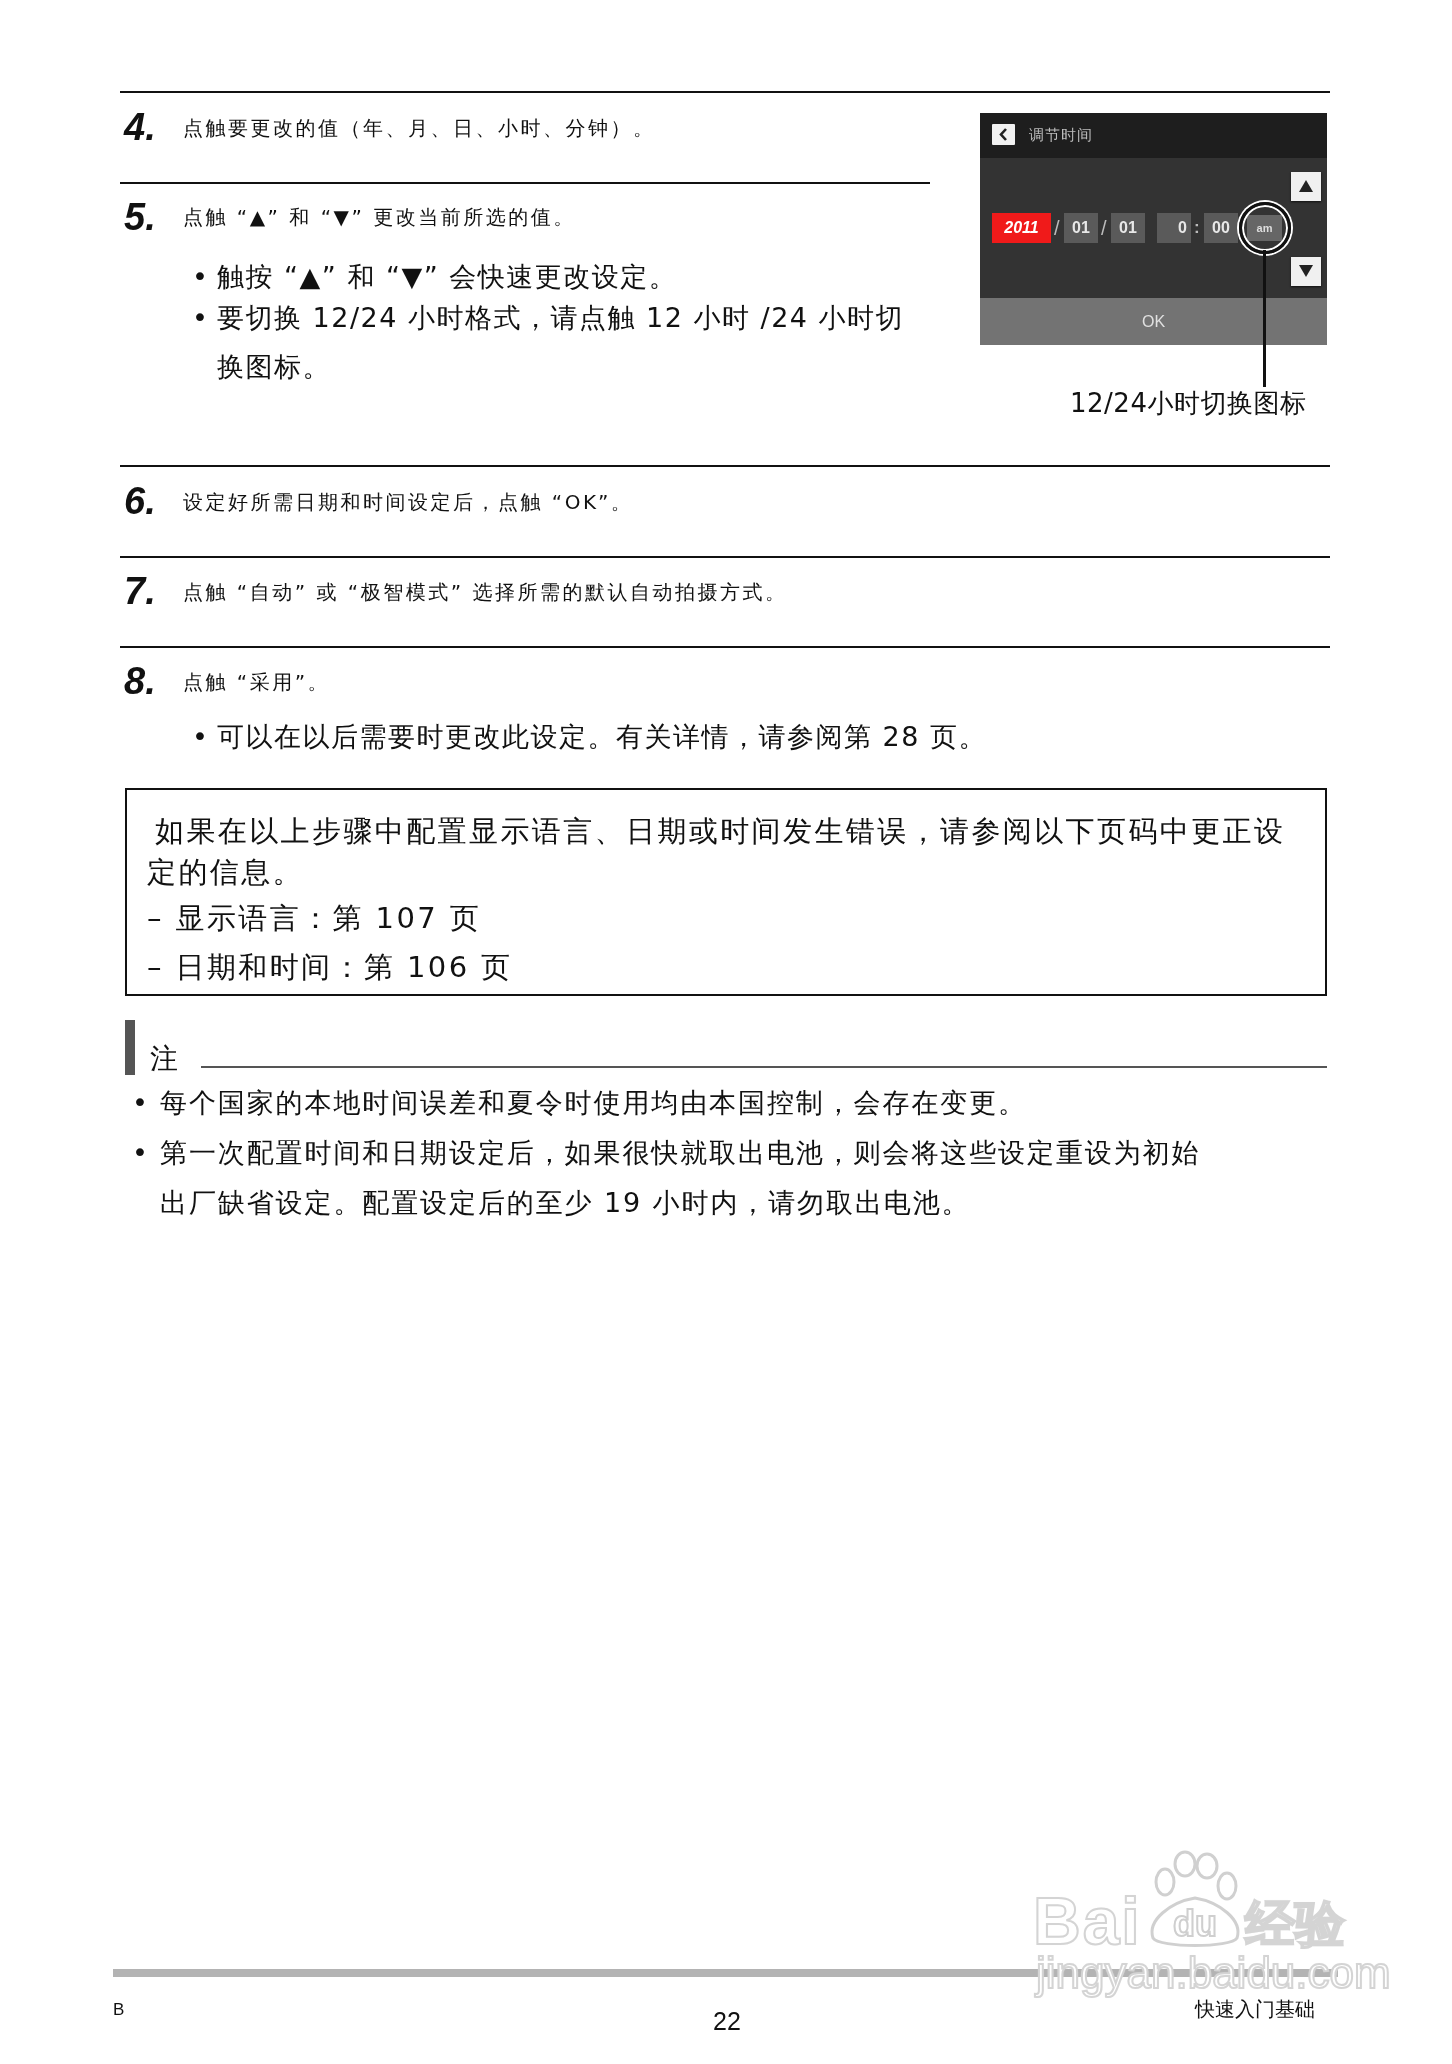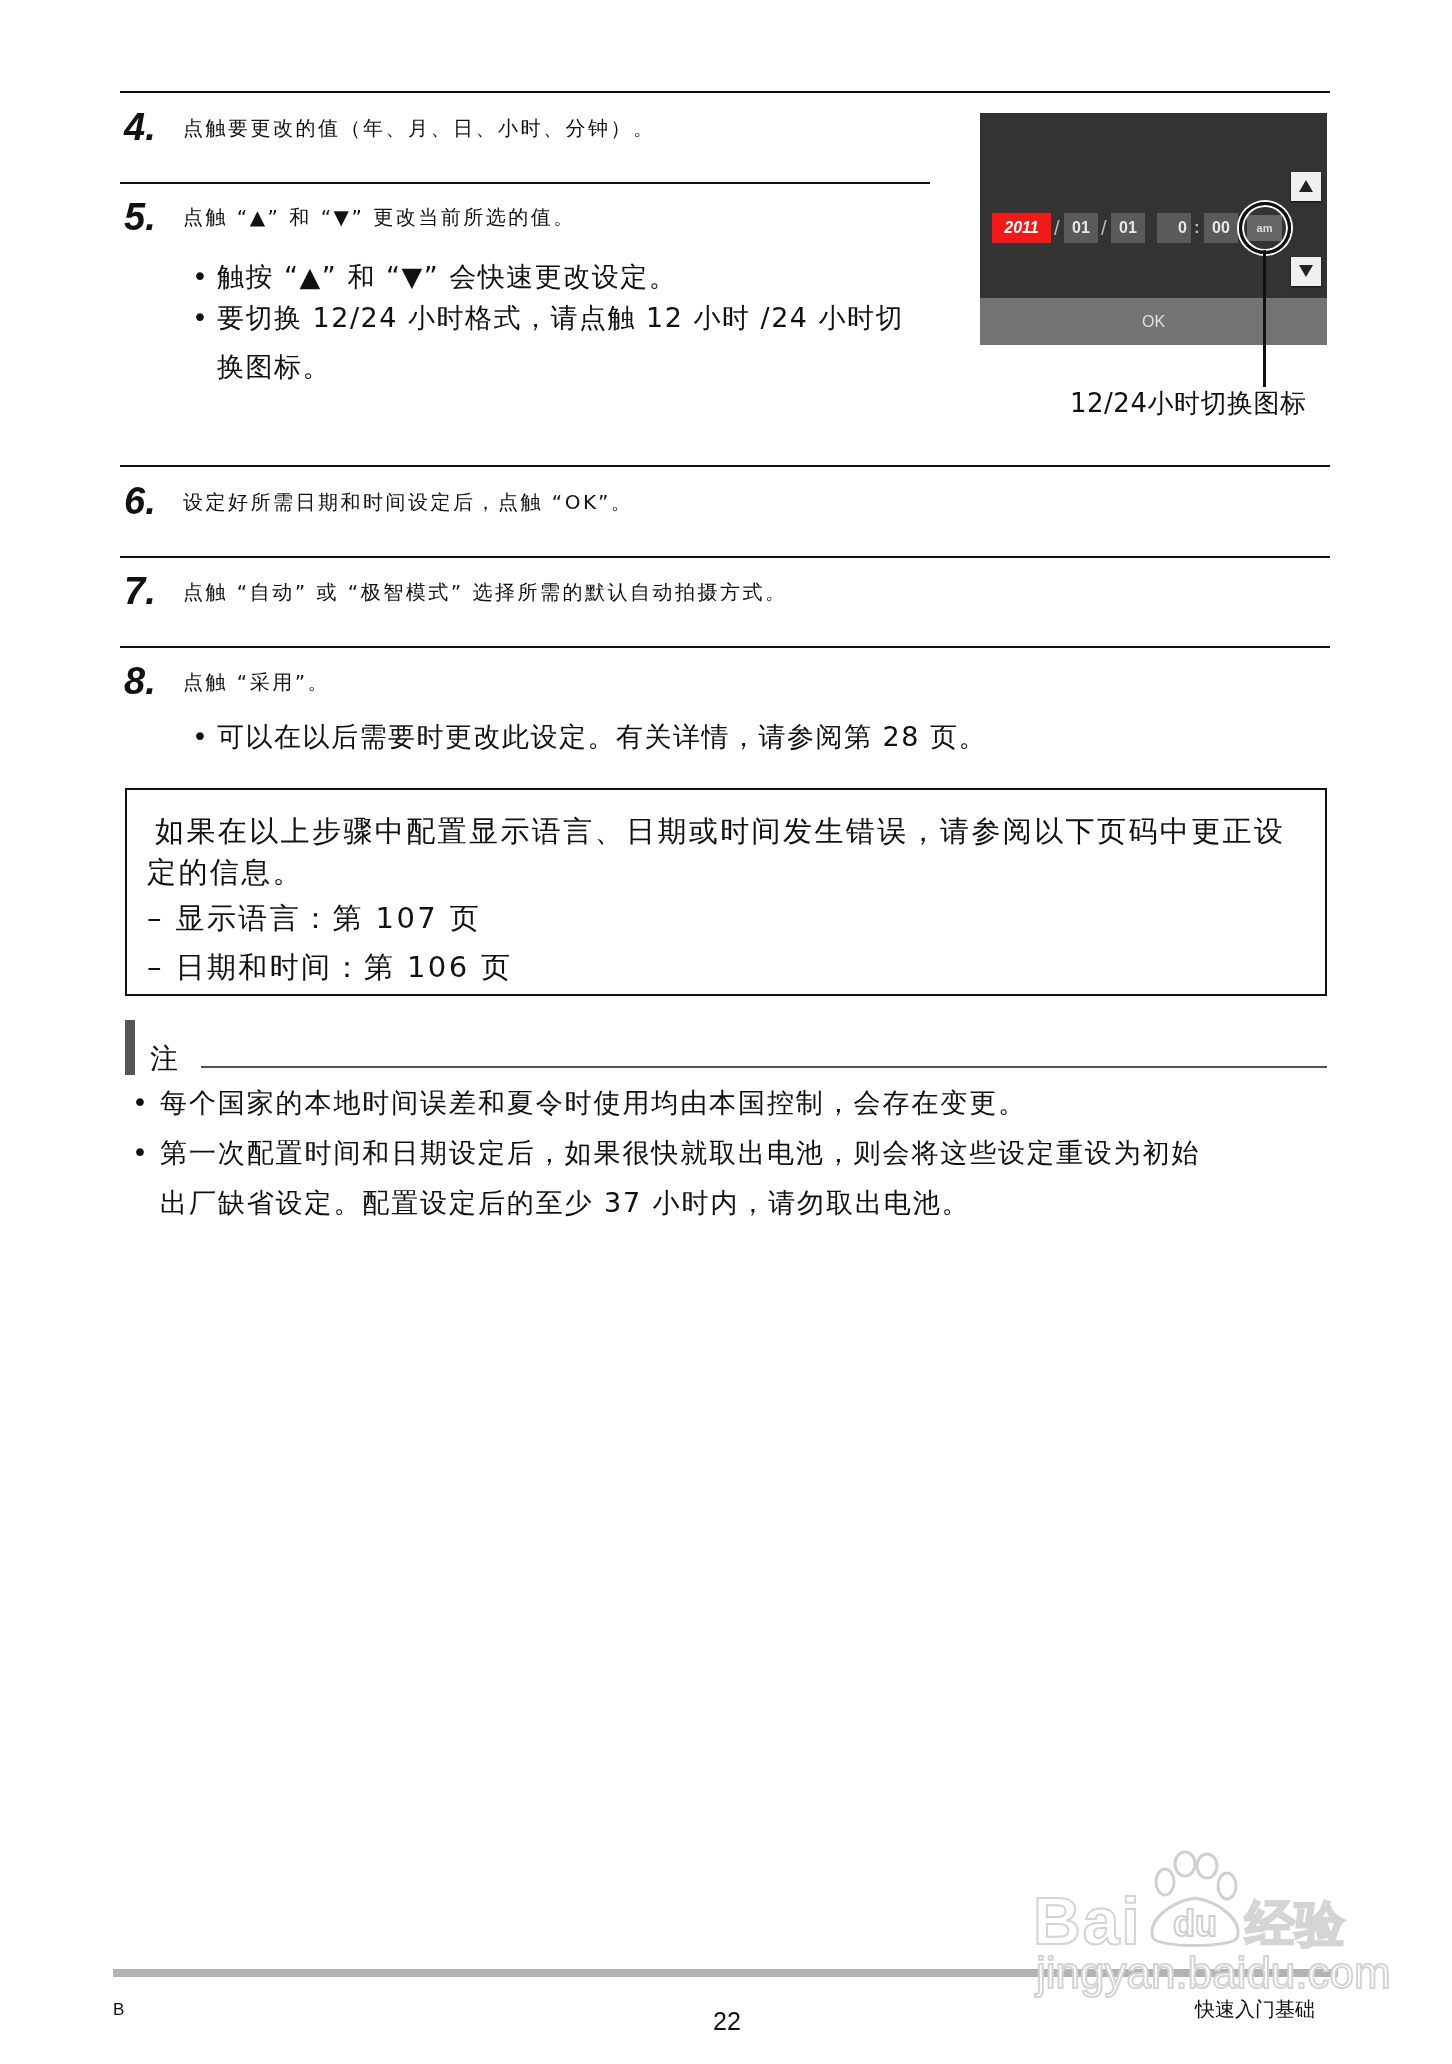--- a/index.html
+++ b/index.html
@@ -65,20 +65,28 @@
 </div>
 <div class="bullet" style="left:217px; top:301px;">
   <span class="dot">•</span>
   <span>要切换 12/24 小时格式，请点触 12 小时 /24 小时切</span>
 </div>
 <div class="bullet" style="left:217px; top:350px;">
   <span>换图标。</span>
 </div>
 
 <div class="screen">
+  <div class="screen-header">
+    <div class="back-btn">
+      <svg width="11" height="13" viewBox="0 0 11 13">
+          <path d="M8 1 L3 6.5 L8 12" stroke="#222" stroke-width="2.6" fill="none"></path>
+        </svg>
+    </div>
+    <div class="screen-title">调节时间</div>
+  </div>
   <div class="field sel" style="left:12px; width:59px;font-style:italic;">2011</div>
   <div class="sep" style="left:74px;">/</div>
   <div class="field" style="left:84px; width:34px;">01</div>
   <div class="sep" style="left:121px;">/</div>
   <div class="field" style="left:131px; width:34px;">01</div>
   <div class="field" style="left:177px; width:34px; text-align:right; padding-right:4px; box-sizing:border-box;">0</div>
   <div class="sep" style="left:214px; font-size:17px; font-weight:bold;">:</div>
   <div class="field" style="left:224px; width:34px;">00</div>
   <div class="am-btn">am</div>
   <div class="arrow-btn" style="top:59px;">
@@ -125,21 +133,21 @@
 <div class="note-line"></div>
 <div class="note-bullet" style="top:1086px;">
   <span class="dot">•</span>
   <span>每个国家的本地时间误差和夏令时使用均由本国控制，会存在变更。</span>
 </div>
 <div class="note-bullet" style="top:1136px;">
   <span class="dot">•</span>
   <span>第一次配置时间和日期设定后，如果很快就取出电池，则会将这些设定重设为初始</span>
 </div>
 <div class="note-bullet" style="top:1186px;">
-  <span>出厂缺省设定。配置设定后的至少 37 小时内，请勿取出电池。</span>
+  <span>出厂缺省设定。配置设定后的至少 19 小时内，请勿取出电池。</span>
 </div>
 
 <div class="wm wm-bai">Bai</div>
 <svg class="wm-paw" width="104" height="100" viewBox="0 0 104 100">
   <g fill="#fff" stroke="#d0d0d0" stroke-width="3">
     <ellipse cx="22" cy="32" rx="9" ry="13"></ellipse>
     <ellipse cx="42" cy="14" rx="10" ry="12"></ellipse>
     <ellipse cx="64" cy="16" rx="10" ry="12"></ellipse>
     <ellipse cx="84" cy="36" rx="9" ry="13"></ellipse>
     <path d="M10 88 C4 70 28 52 52 48 C76 52 100 70 94 88 C88 98 16 98 10 88 Z"></path>

